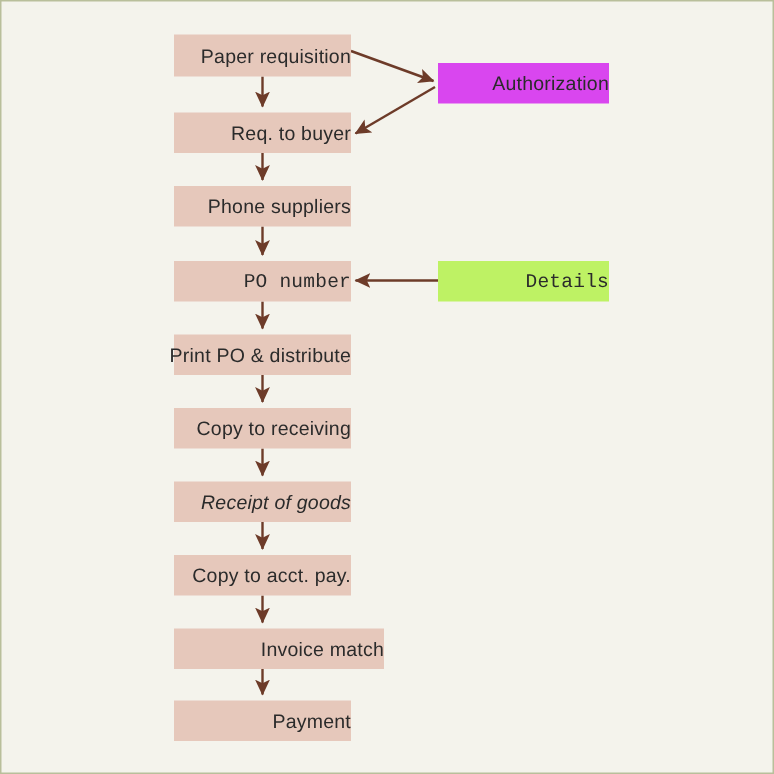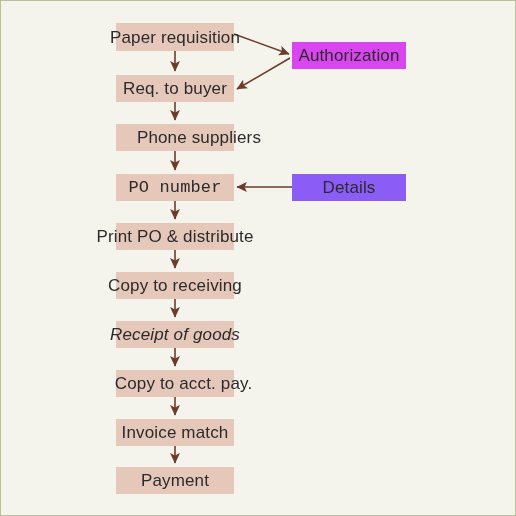--- a/index.html
+++ b/index.html
@@ -29,32 +29,32 @@
     top: 0;
     width: 516px;
     height: 516px;
   }
 
   .node {
     position: absolute;
     box-sizing: border-box;
     display: flex;
     align-items: center;
-    justify-content: center;
+    justify-content: flex-end;
     font-family: "Liberation Sans", sans-serif;
-    font-size: 17px;
+    font-size: 13px;
     color: #2b2b2b;
     letter-spacing: 0.15px;
     line-height: 1;
     white-space: nowrap;
   }
 
   .node.main  { background: #e6c8bb; }
   .node.green { background: #d946ef; }
-  .node.blue  { background: #8b5cf6; }
+  .node.blue  { background: #bef264; font-family: Liberation Mono, monospace; }
 
   .node-label {
     pointer-events: none;
   }
 </style>
 </head>
 <body>
 
 <div id="canvas">
 
@@ -110,21 +110,21 @@
   </div>
 
   <div class="node main" style="left:115px; top:320px; width:118px; height:27px;font-style:italic;">
     <span class="node-label">Receipt of goods</span>
   </div>
 
   <div class="node main" style="left:115px; top:369px; width:118px; height:27px;padding-left:17px;">
     <span class="node-label">Copy to acct. pay.</span>
   </div>
 
-  <div class="node main" style="left:115px; top:418px; width:118px; height:27px;">
+  <div class="node main" style="left:115px; top:418px; width:140px; height:27px;">
     <span class="node-label">Invoice match</span>
   </div>
 
   <div class="node main" style="left:115px; top:466px; width:118px; height:27px;">
     <span class="node-label">Payment</span>
   </div>
 
   <div class="node green" style="left:291px; top:41px; width:114px; height:27px;">
     <span class="node-label">Authorization</span>
   </div>

